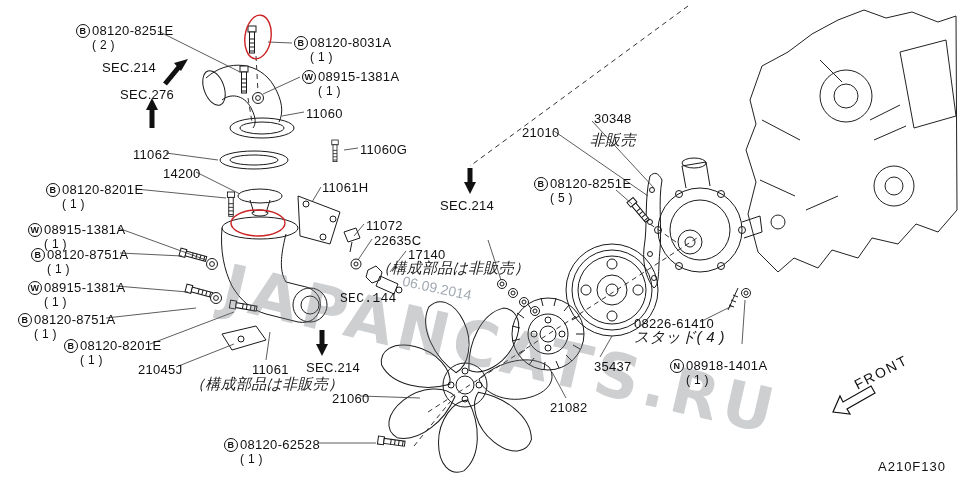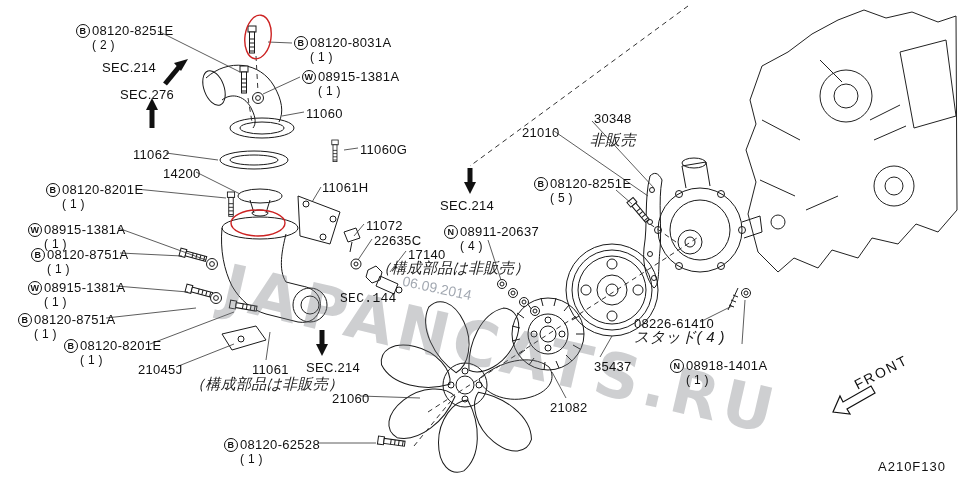--- a/index.html
+++ b/index.html
@@ -309,21 +309,20 @@
       <div class="plabel small" style="left: 190px; top: 378px;"><span><span>（構成部品は非販売）</span></span></div>
       <div class="plabel" style="left: 306px; top: 361px;"><span><span>SEC.214</span></span></div>
       <div class="plabel" style="left: 332px; top: 392px;"><span><span>21060</span></span></div>
       <div class="plabel" style="left: 224px; top: 438px;"><span><span class="circ">B</span><span>08120-62528</span></span><div class="sub">( 1 )</div></div>
       <div class="plabel" style="left: 366px; top: 219px;"><span><span>11072</span></span></div>
       <div class="plabel" style="left: 374px; top: 234px;"><span><span>22635C</span></span></div>
       <div class="plabel" style="left: 408px; top: 248px;"><span><span>17140</span></span></div>
       <div class="plabel small" style="left: 376px; top: 262px;"><span><span>（構成部品は非販売）</span></span></div>
       <div class="plabel" style="left: 340px; top: 292px; font-family: Liberation Mono, monospace;"><span><span>SEC.144</span></span></div>
       <div class="plabel" style="left: 440px; top: 199px;"><span><span>SEC.214</span></span></div>
-      <div class="plabel" style="left: 444px; top: 225px;"><span><span class="circ">N</span><span>08911-20637</span></span><div class="sub">( 4 )</div></div>
       <div class="plabel" style="left: 522px; top: 126px;"><span><span>21010</span></span></div>
       <div class="plabel" style="left: 594px; top: 112px;"><span><span>30348</span></span></div>
       <div class="plabel small" style="left: 590px; top: 134px;"><span><span>非販売</span></span></div>
       <div class="plabel" style="left: 534px; top: 177px;"><span><span class="circ">B</span><span>08120-8251E</span></span><div class="sub">( 5 )</div></div>
       <div class="plabel" style="left: 634px; top: 317px;"><span><span>08226-61410</span></span></div>
       <div class="plabel small" style="left: 634px; top: 331px;"><span><span>スタッド( 4 )</span></span></div>
       <div class="plabel" style="left: 670px; top: 347px; margin-top: 12px;"><span><span class="circ">N</span><span>08918-1401A</span></span><div class="sub">( 1 )</div></div>
       <div class="plabel" style="left: 594px; top: 360px;"><span><span>35437</span></span></div>
       <div class="plabel" style="left: 550px; top: 401px;"><span><span>21082</span></span></div>
     </div>

